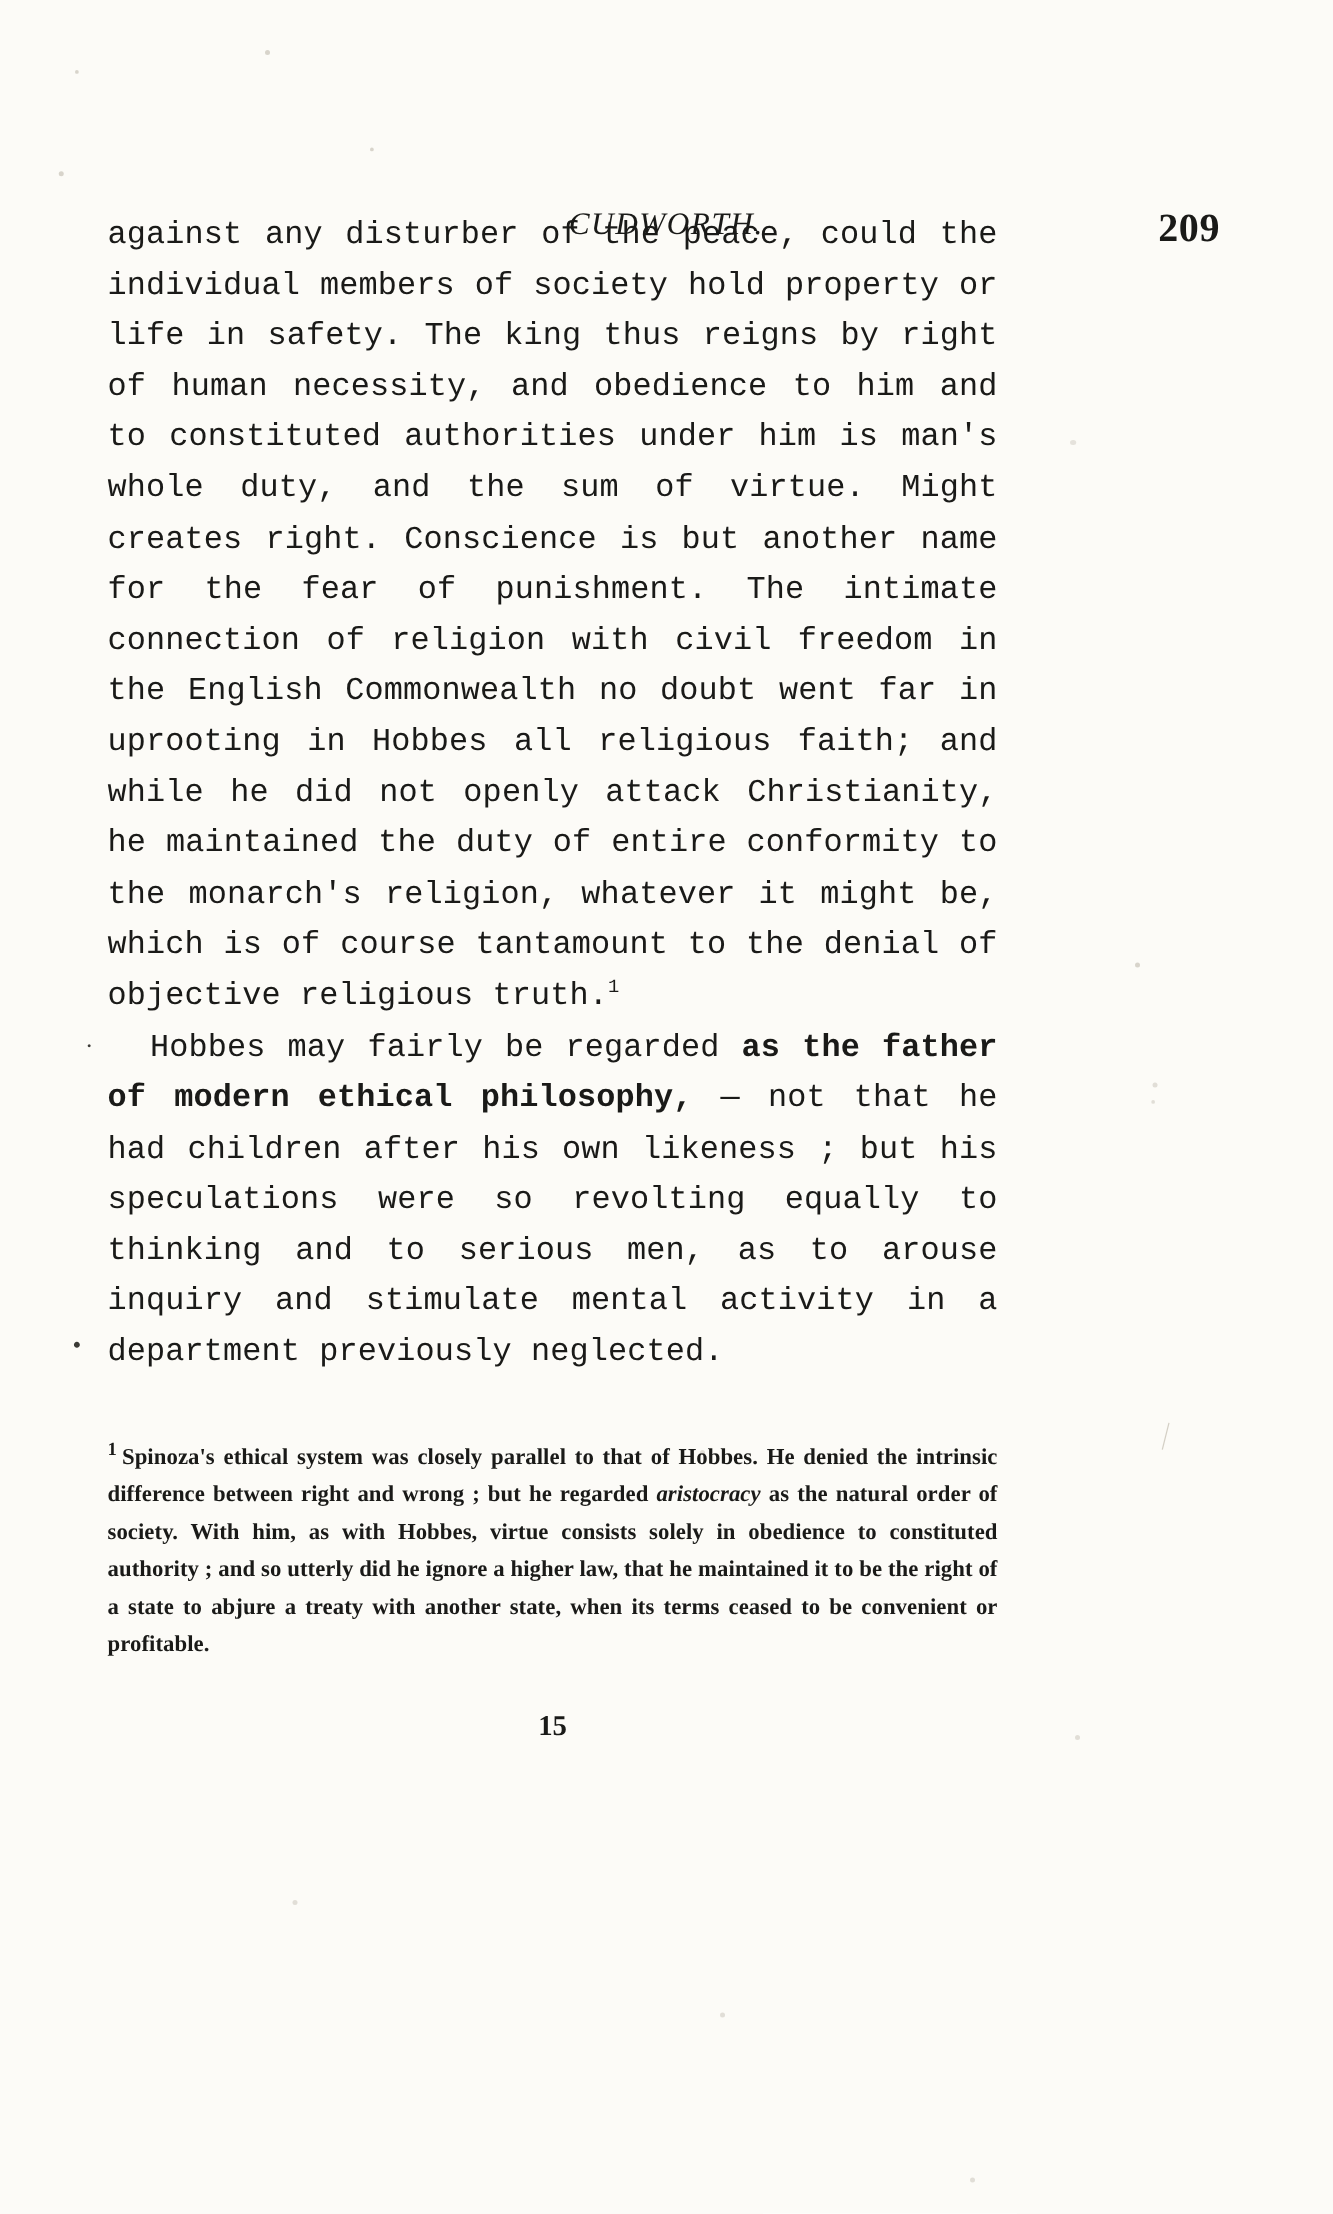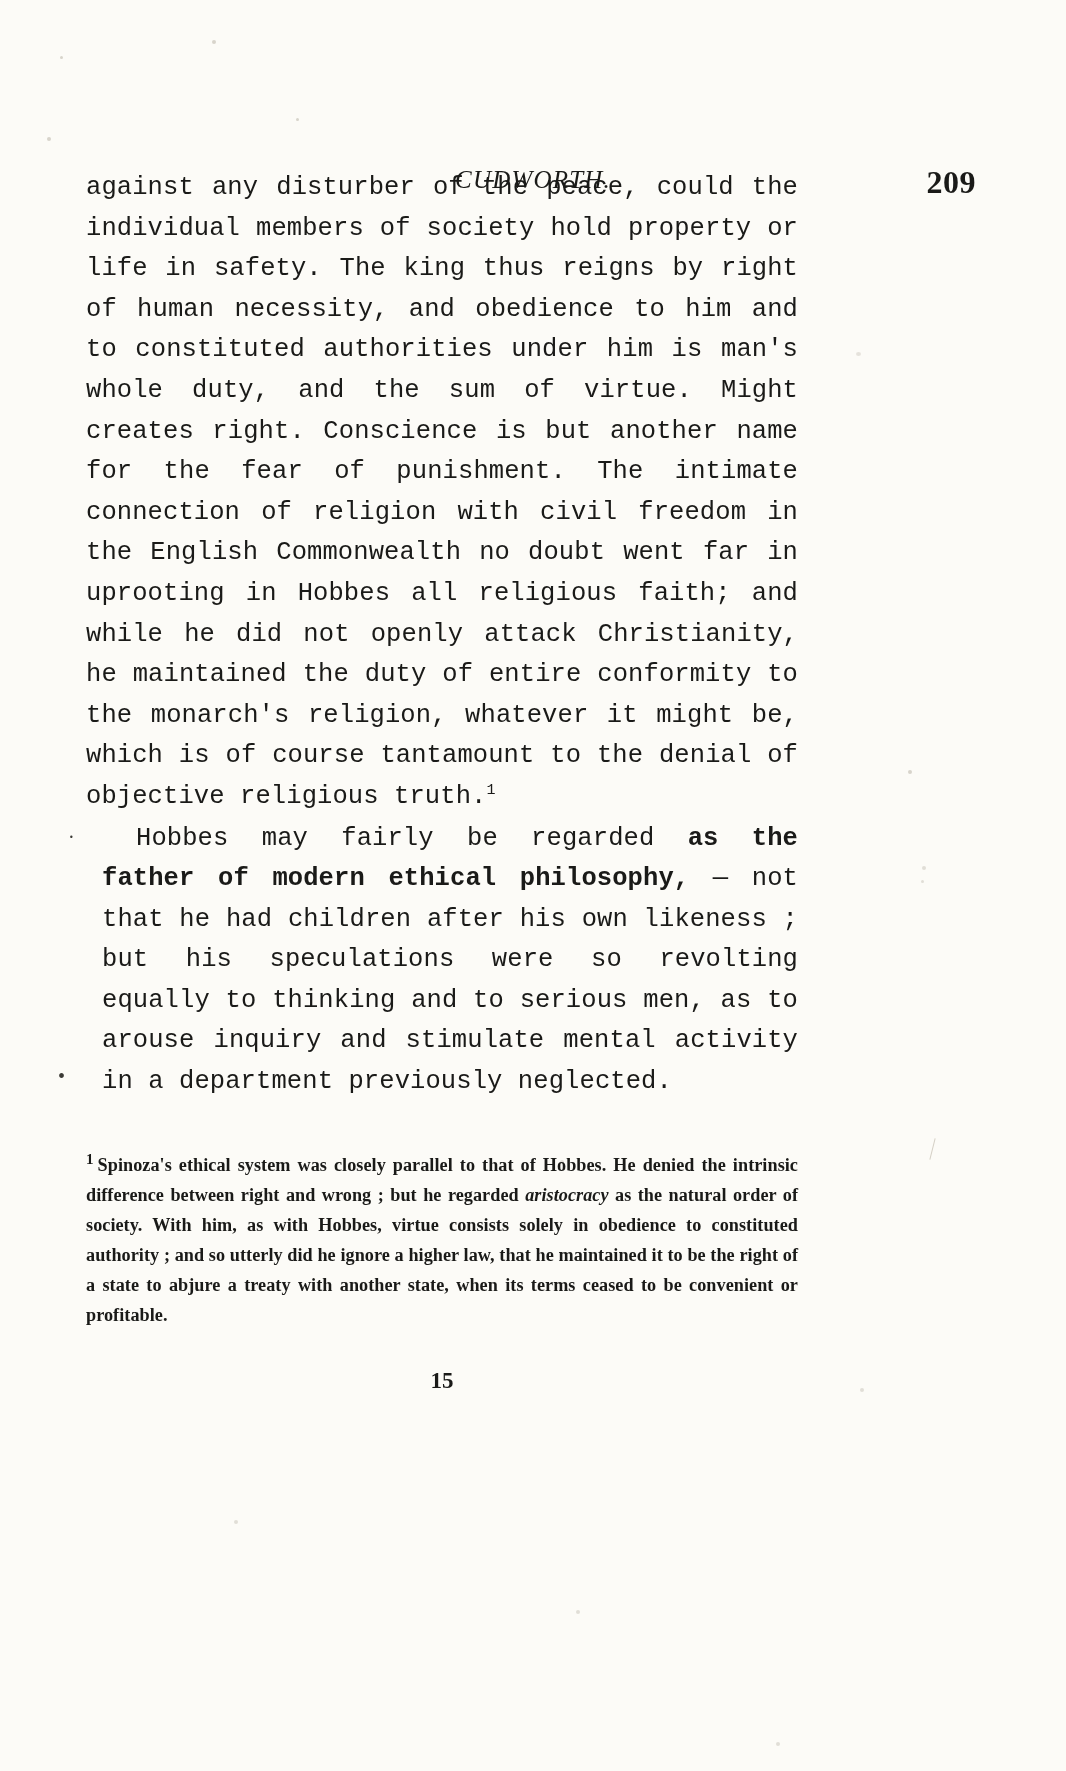--- a/index.html
+++ b/index.html
@@ -61,21 +61,21 @@
   }
   p.para {
     margin: 0;
     font-size: 25.5px;
     line-height: 40.6px;
     text-align: justify;
     text-align-last: left;
     letter-spacing: .1px;
     font-family: Liberation Mono, monospace;
   }
-  p.para + p.para { margin-top: 1px; margin-left: 16px; }
+  p.para + p.para { margin-top: 1px; }
   .indent { text-indent: 34px; }
   .b { font-weight: bold; }
   sup.fn {
     font-size: 15px;
     vertical-align: super;
     line-height: 0;
   }
   .smallcaps {
     font-size: 21px;
     letter-spacing: .6px;

